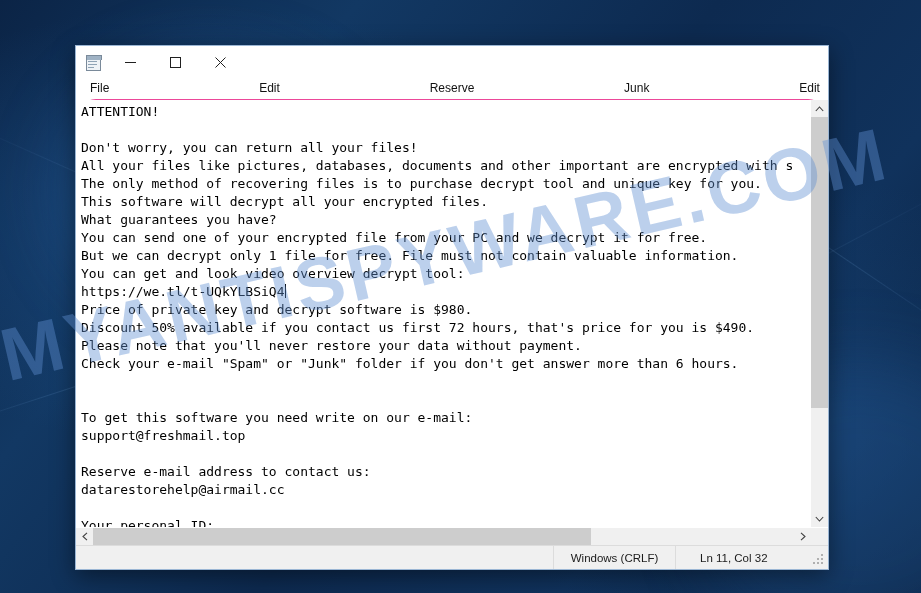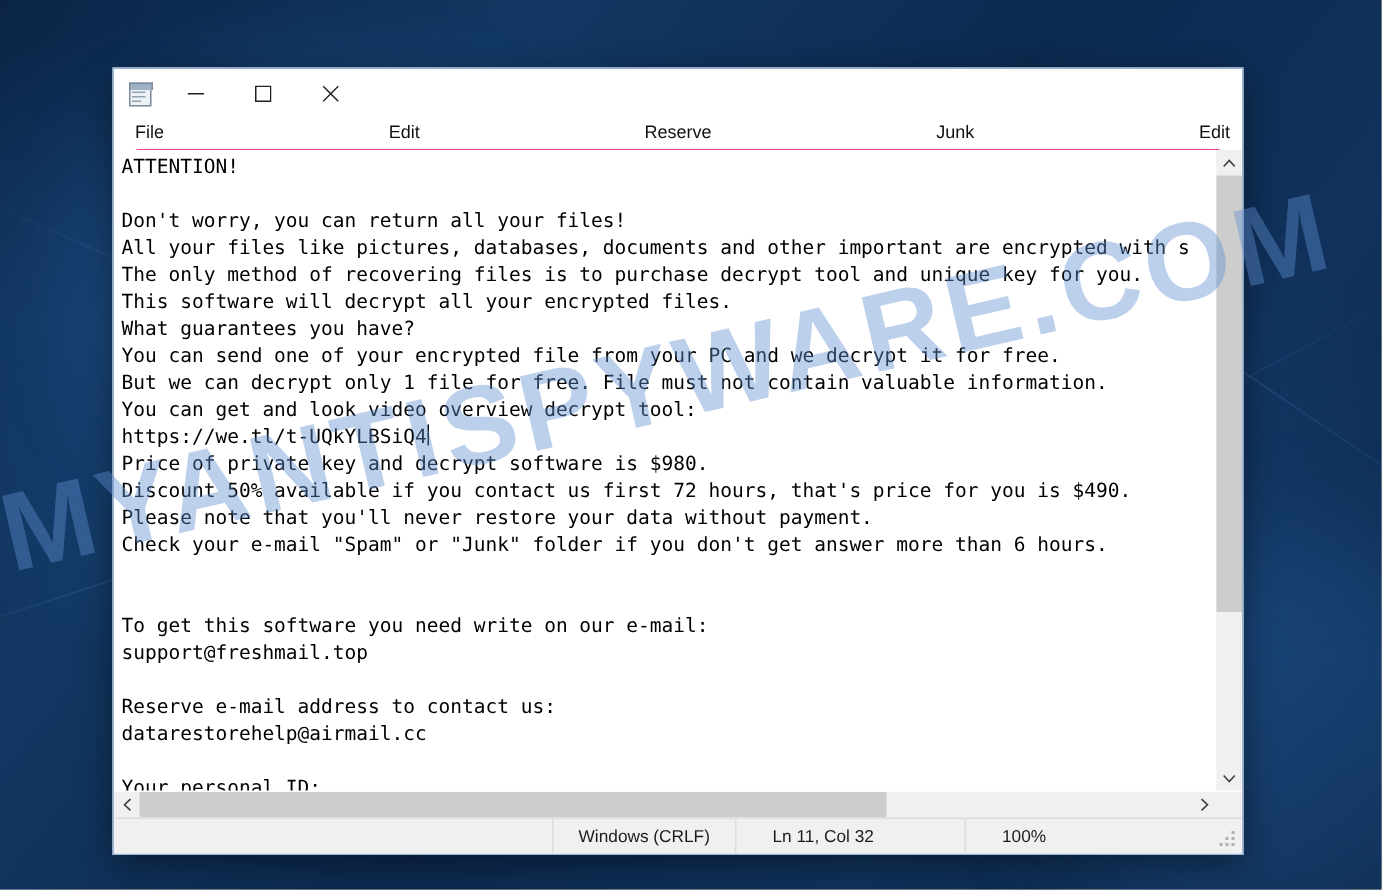--- a/index.html
+++ b/index.html
@@ -392,21 +392,20 @@
         </svg>
       </div>
       <div id="hscroll-corner"></div>
     </div>
   </div>
 
   <div id="status-bar">
     <div id="status-spacer"></div>
     <div class="status-cell" id="status-eol">Windows (CRLF)</div>
     <div class="status-cell" id="status-pos">Ln 11, Col 32</div>
-    <div class="status-cell" id="status-zoom">100%</div>
     <div id="resize-grip">
       <i style="left:8px; top:0px;"></i>
       <i style="left:4px; top:4px;"></i>
         <i style="left:8px; top:4px;"></i>
       <i style="left:0px; top:8px;"></i>
         <i style="left:4px; top:8px;"></i>
         <i style="left:8px; top:8px;"></i>
     </div>
   </div>
 

